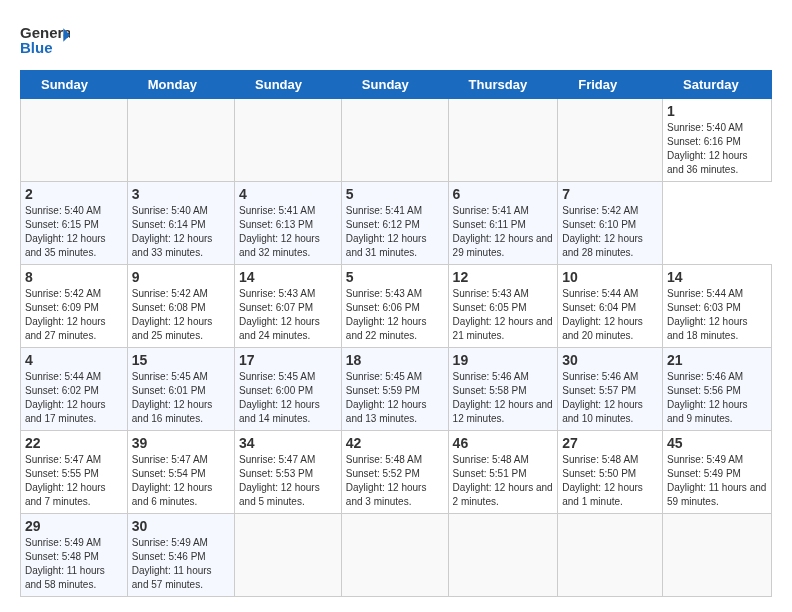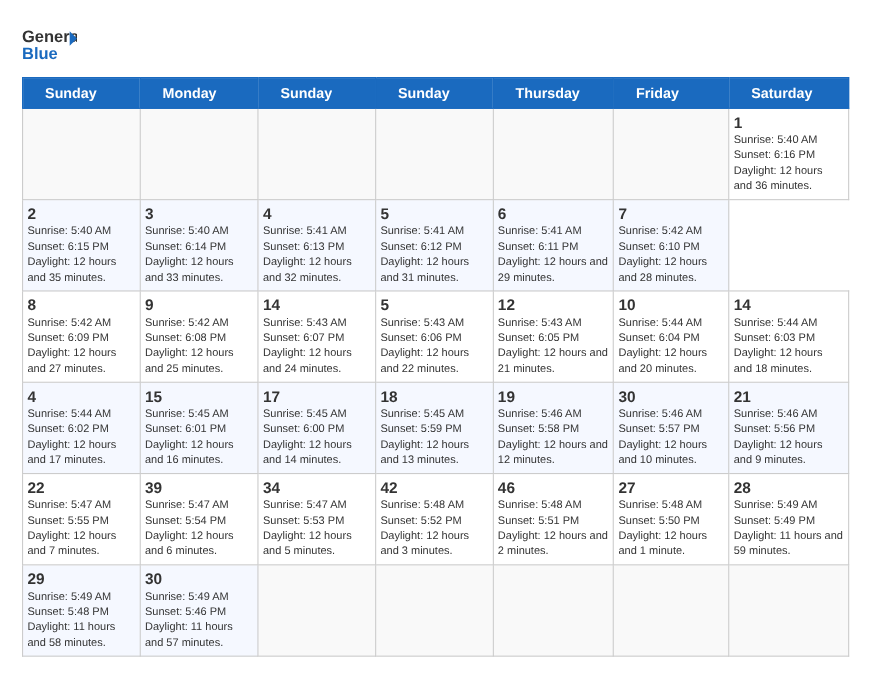--- a/index.html
+++ b/index.html
@@ -229,21 +229,21 @@
         </td>
         <td>
           <span class="day-num">46</span>
           <div class="day-info">Sunrise: 5:48 AM<br>Sunset: 5:51 PM<br>Daylight: 12 hours and 2 minutes.</div>
         </td>
         <td>
           <span class="day-num">27</span>
           <div class="day-info">Sunrise: 5:48 AM<br>Sunset: 5:50 PM<br>Daylight: 12 hours and 1 minute.</div>
         </td>
         <td>
-          <span class="day-num">28</span>
+          <span class="day-num">45</span>
           <div class="day-info">Sunrise: 5:49 AM<br>Sunset: 5:49 PM<br>Daylight: 11 hours and 59 minutes.</div>
         </td>
       </tr>
       <tr>
         <td>
           <span class="day-num">29</span>
           <div class="day-info">Sunrise: 5:49 AM<br>Sunset: 5:48 PM<br>Daylight: 11 hours and 58 minutes.</div>
         </td>
         <td>
           <span class="day-num">30</span>

